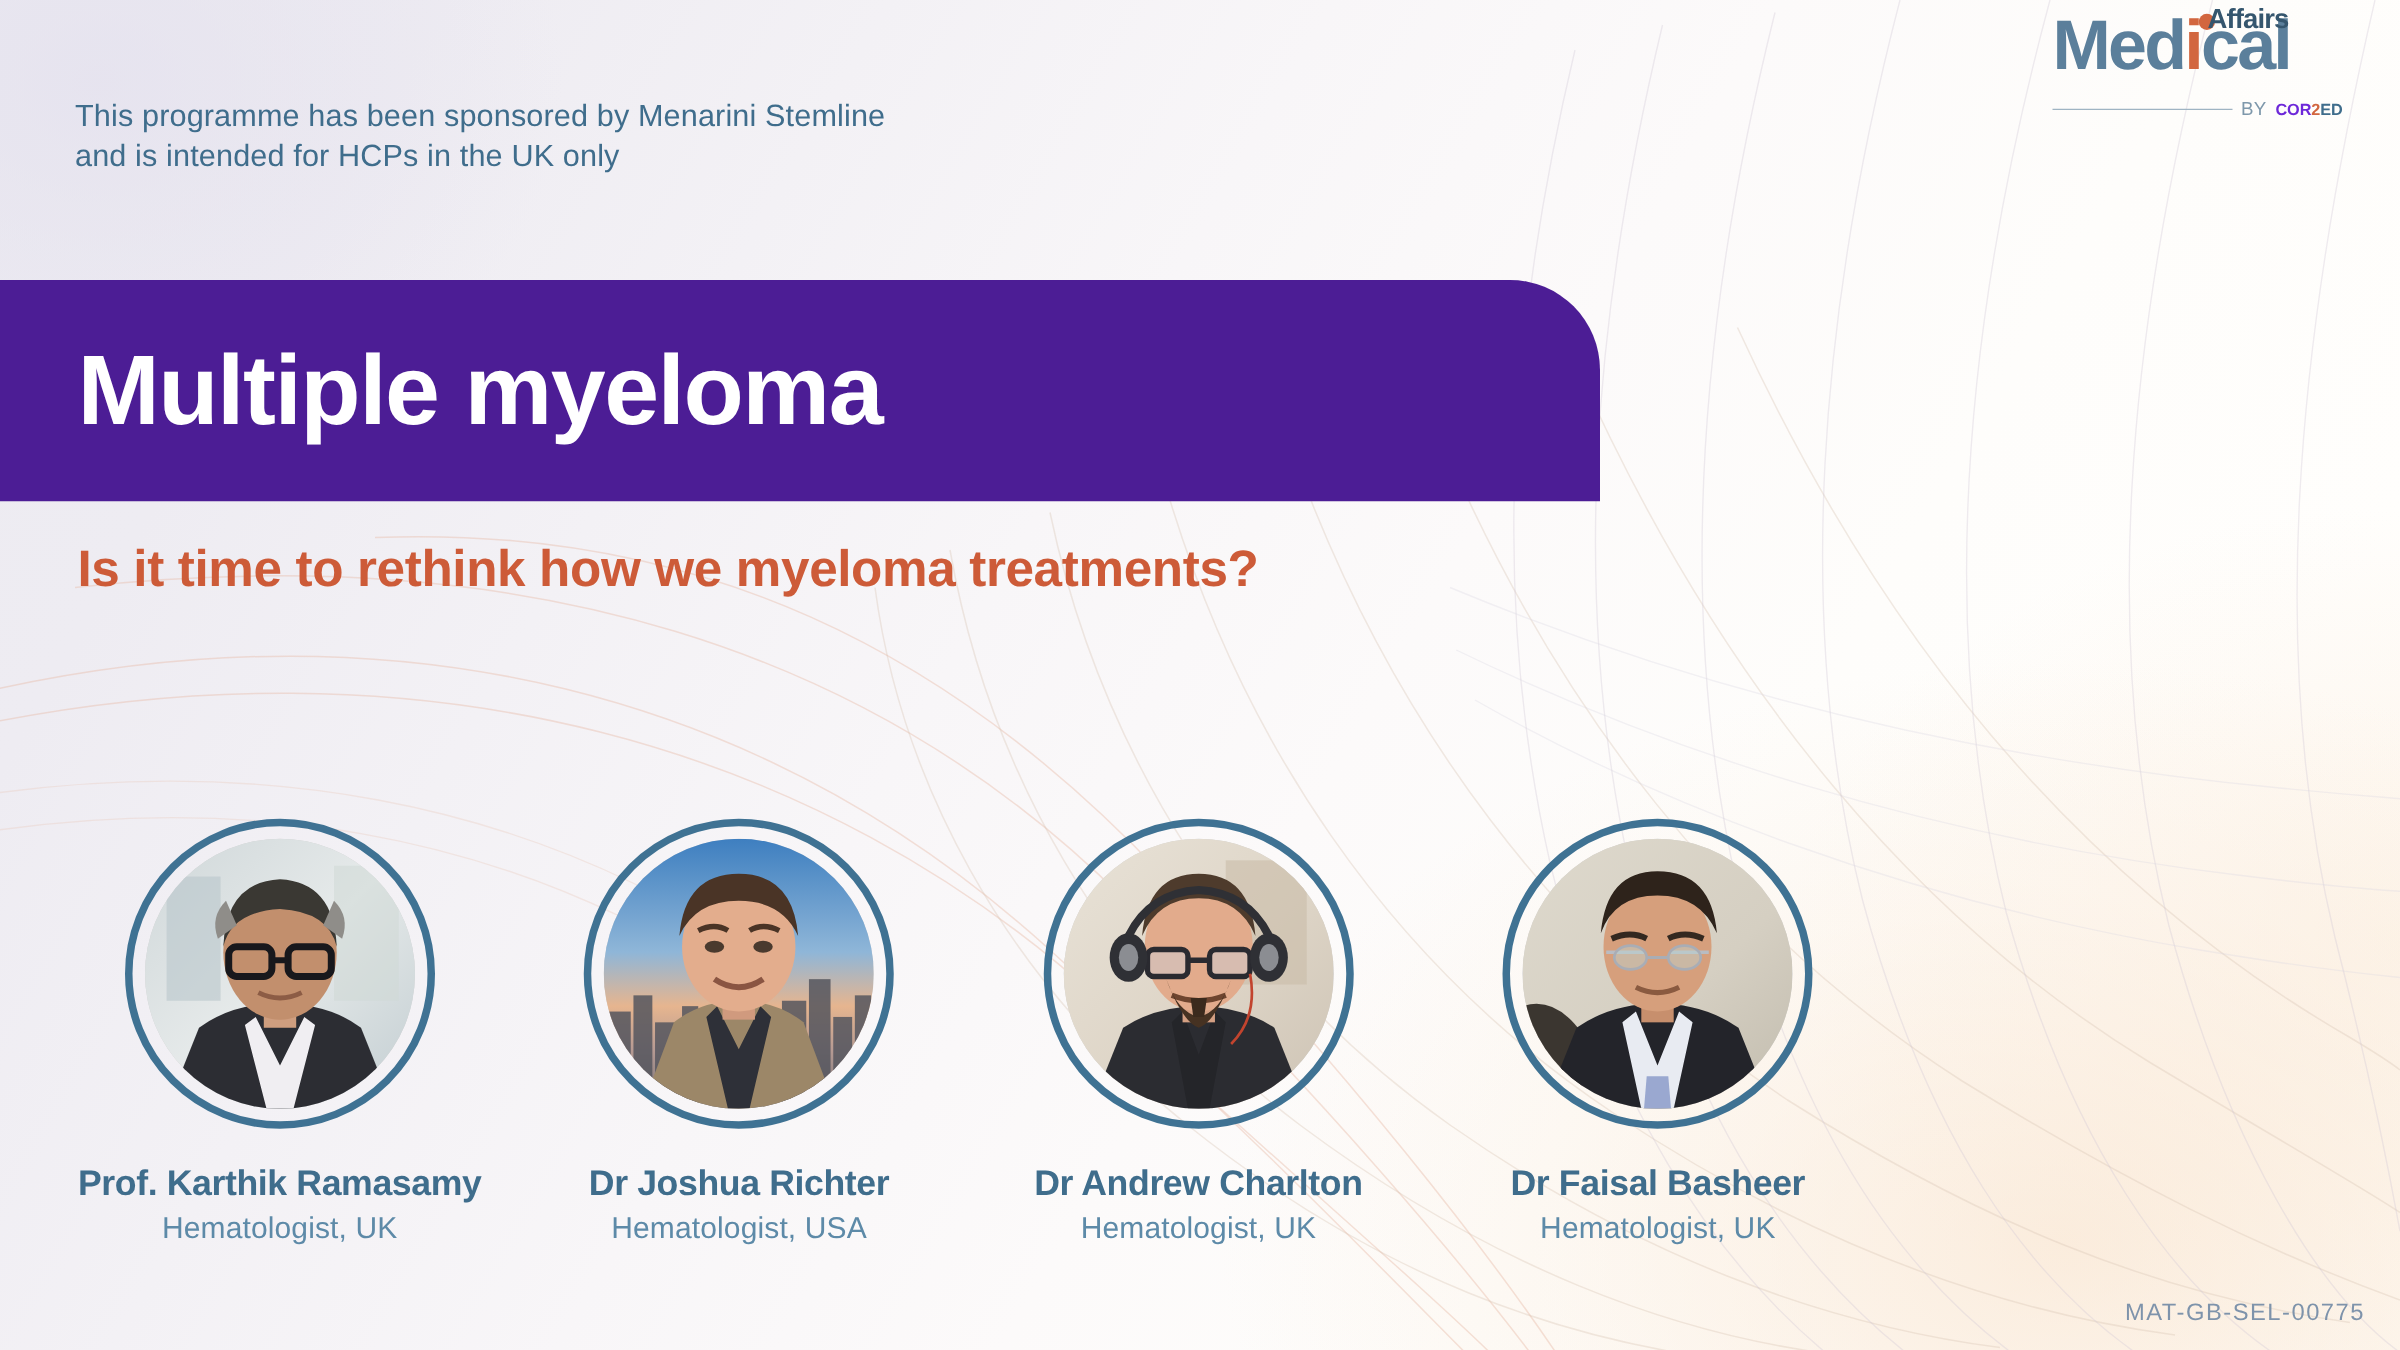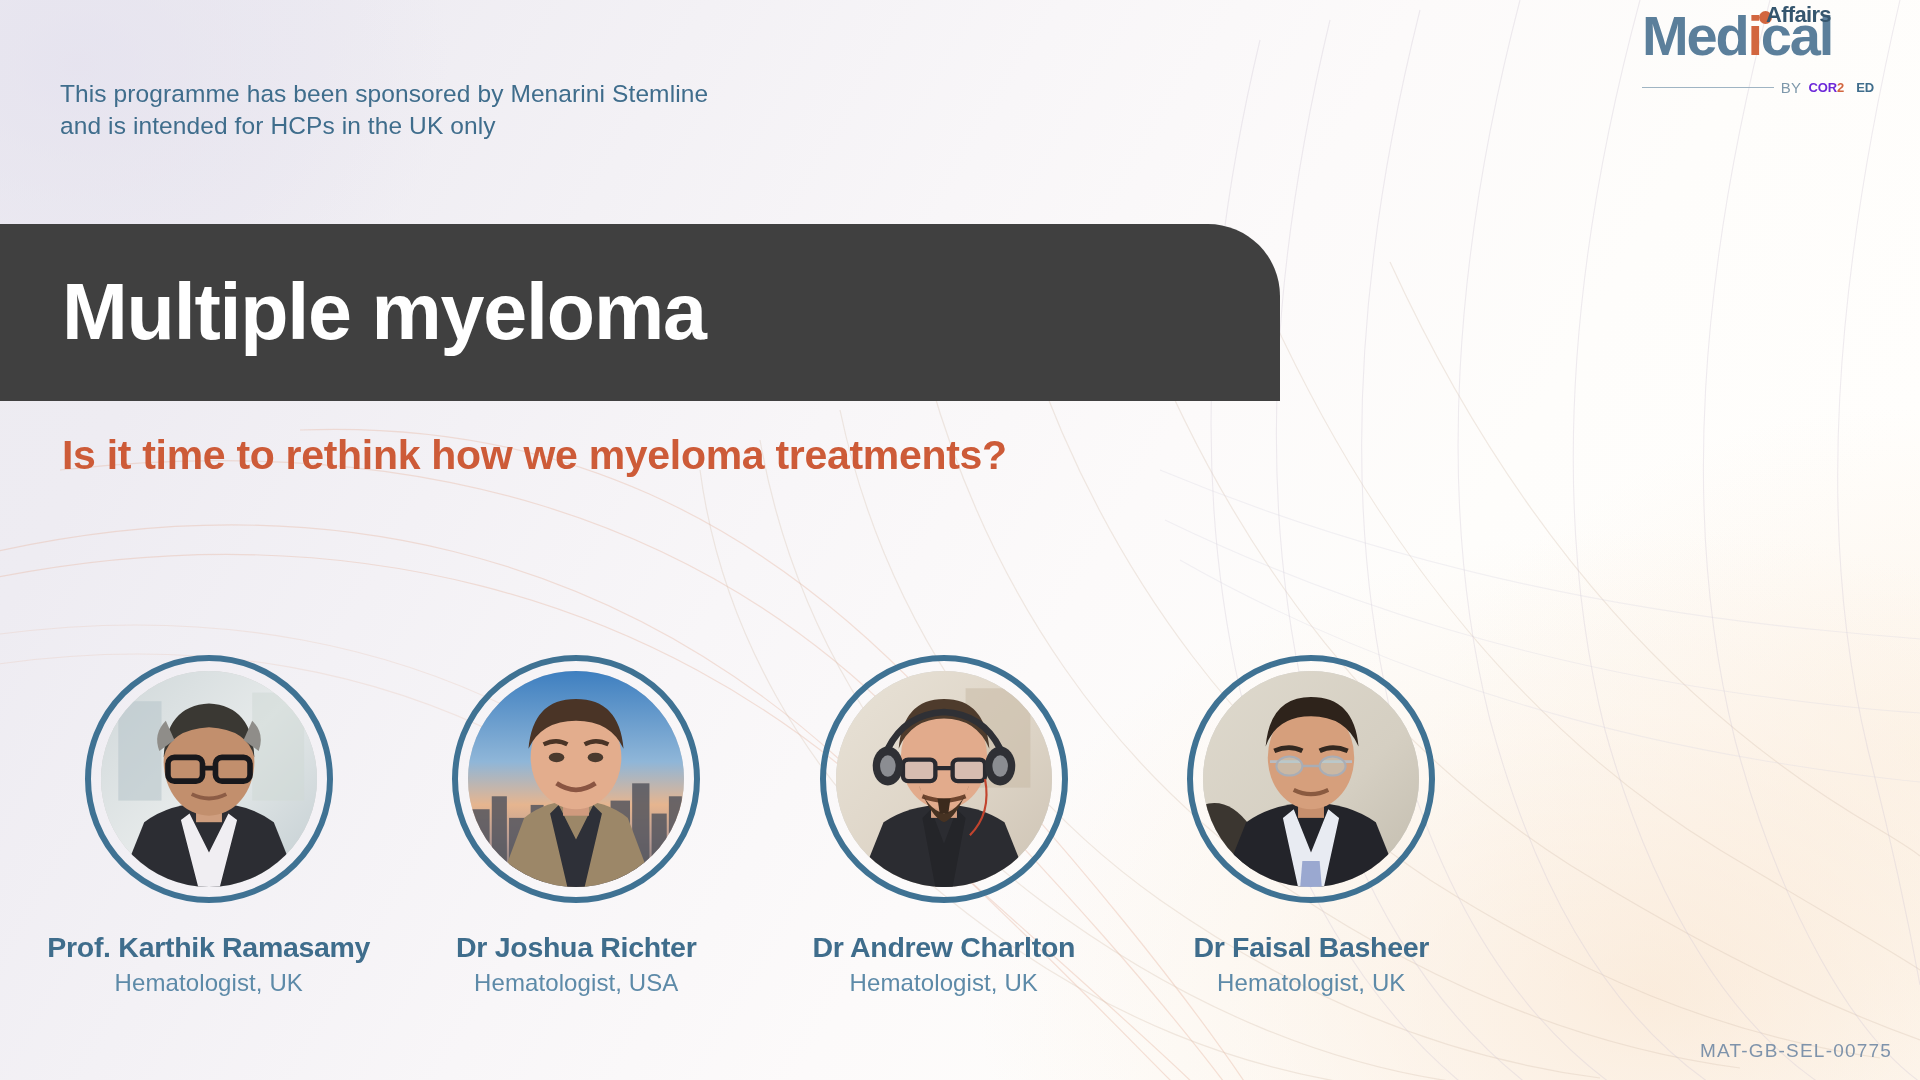--- a/index.html
+++ b/index.html
@@ -73,21 +73,21 @@
     letter-spacing: .7px;
   }
 
   
   .title-band {
     position: absolute;
     left: 0;
     top: 224px;
     width: 1280px;
     height: 177px;
-    background: #404040;
+    background: #4c1d95;
     border-top-right-radius: 72px;
     border-bottom-right-radius: 0;
   }
   .title-band .title {
     position: absolute;
     left: 62px;
     top: 50%;
     transform: translateY(-52%);
     color: #ffffff;
     font-size: 79px;
@@ -173,26 +173,26 @@
     color: #7e98ab;
     letter-spacing: .3px;
   }
   .logo .byline .cor2ed {
     font-size: 13px;
     font-weight: 700;
     letter-spacing: -0.1px;
   }
   .logo .byline .c1 { color: #6d28d9; }
   .logo .byline .c2 { color: #d2663f; }
-  .logo .byline .c3 { color: #3f6d8c; margin-left: 12px; }
+  .logo .byline .c3 { color: #3f6d8c; }
 
   
   .speakers {
     position: absolute;
-    left: 25px;
+    left: 40px;
     top: 655px;
     width: 1470px;
     display: flex;
   }
   .speaker {
     width: 382px;
     display: flex;
     flex-direction: column;
     align-items: center;
   }

